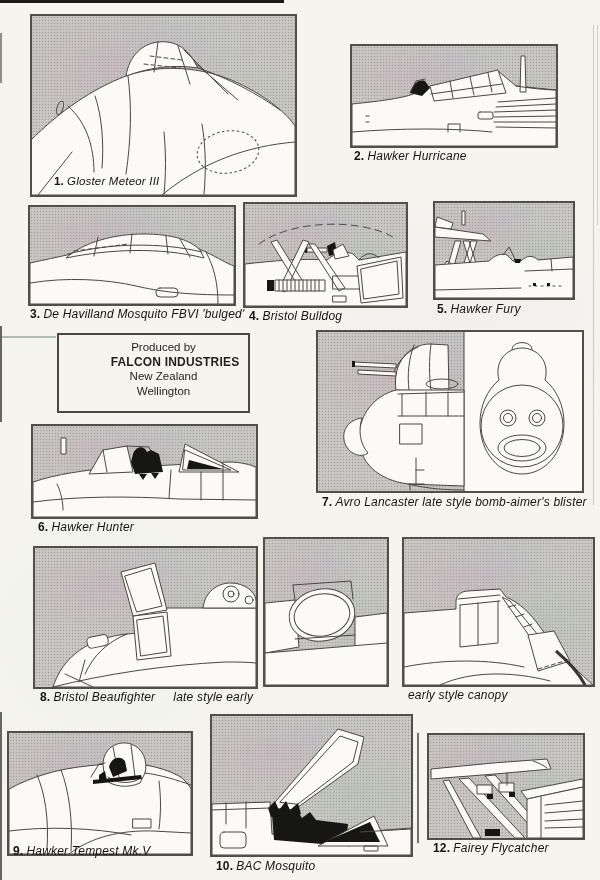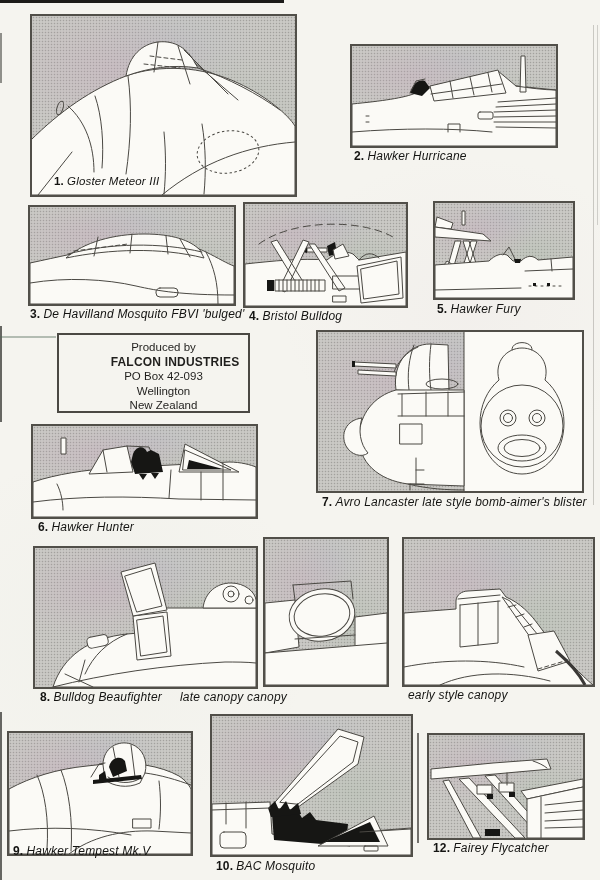--- a/index.html
+++ b/index.html
@@ -135,23 +135,22 @@
         <rect class="k" x="112" y="80" width="3" height="3"></rect>
     </svg>
   </div>
   <div class="cap" style="left:437px;top:303px">
     <b>5.</b><span>Hawker Fury</span>
   </div>
 
   <div class="falcon">
     <div>Produced by</div>
     <div class="name">FALCON INDUSTRIES</div>
-    <div>PO Box 42-093</div>
+    <div>New Zealand</div>
     <div>Wellington</div>
-    <div>New Zealand</div>
   </div>
 
   <div class="panel" style="left:316px;top:330px;width:268px;height:163px">
     <div class="sky"></div>
     <svg viewBox="0 0 264 159">
       <rect x="146" y="0" width="118" height="159" fill="#fbfaf6"></rect>
       <path class="l" d="M146,0 L146,159"></path>
       <path class="w" d="M78,58 C74,30 92,12 112,12 L130,13 L131,60 Z"></path>
       <path class="l" d="M96,13 C91,26 89,42 91,58 M113,12 C111,27 111,44 113,58 M76,40 C80,30 88,20 100,15"></path>
       <path class="w" d="M36,30 L78,32 L78,36 L36,34 Z M40,38 L78,40 L78,44 L40,42 Z"></path>
@@ -209,21 +208,21 @@
       <path class="w" d="M98,68 L132,64 L136,108 L102,112 Z"></path>
       <path class="l" d="M102,72 L128,68 L132,104 L106,108 Z"></path>
       <path class="w" d="M86,24 L120,15 L132,62 L98,68 Z"></path>
       <path class="l" d="M90,28 L116,20 L127,58 L102,64 Z"></path>
       <rect class="w" x="52" y="88" width="21" height="11" rx="4" transform="rotate(-12 62 93)"></rect>
       <path class="l" d="M18,139 C70,126 130,117 190,114 C200,114 212,114 221,115"></path>
       <path class="l" d="M92,86 C72,94 58,108 50,126 M50,112 L44,134 M30,126 L58,139"></path>
     </svg>
   </div>
   <div class="cap" style="left:40px;top:691px">
-    <b>8.</b><span>Bulldog Beaufighter</span><span class="g">late canopy canopy</span>
+    <b>8.</b><span>Bristol Beaufighter</span><span class="g">late style early</span>
   </div>
 
   <div class="panel" style="left:263px;top:537px;width:126px;height:150px">
     <div class="sky"></div>
     <svg viewBox="0 0 122 146">
       <path class="w" d="M0,64 L30,61 L34,108 L0,114 Z"></path>
       <path class="w" d="M90,78 L122,74 L122,146 L90,146 Z"></path>
       <path class="w" d="M0,114 L122,104 L122,146 L0,146 Z"></path>
       <path class="l" d="M28,46 L86,42 L88,60 M28,46 L30,61"></path>
       <ellipse class="w" cx="57" cy="76" rx="33" ry="26" transform="rotate(-10 57 76)"></ellipse>

